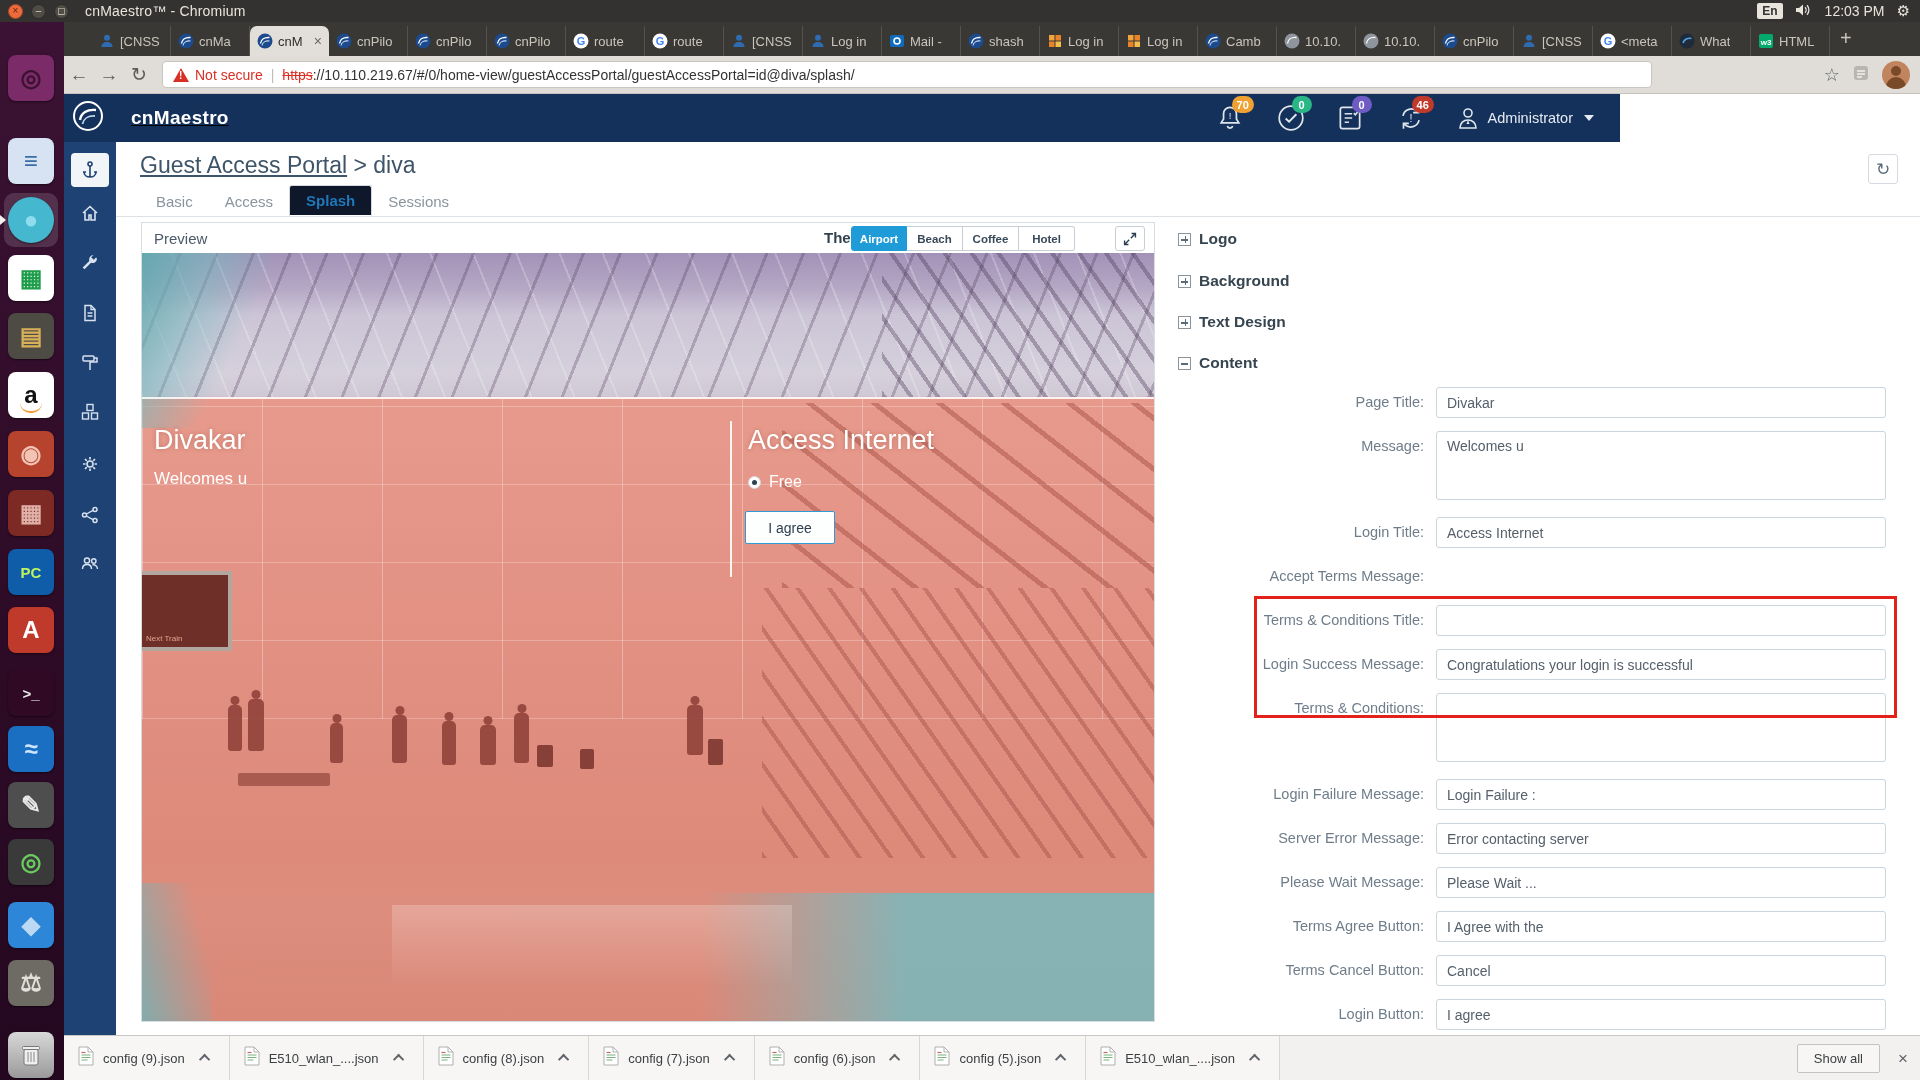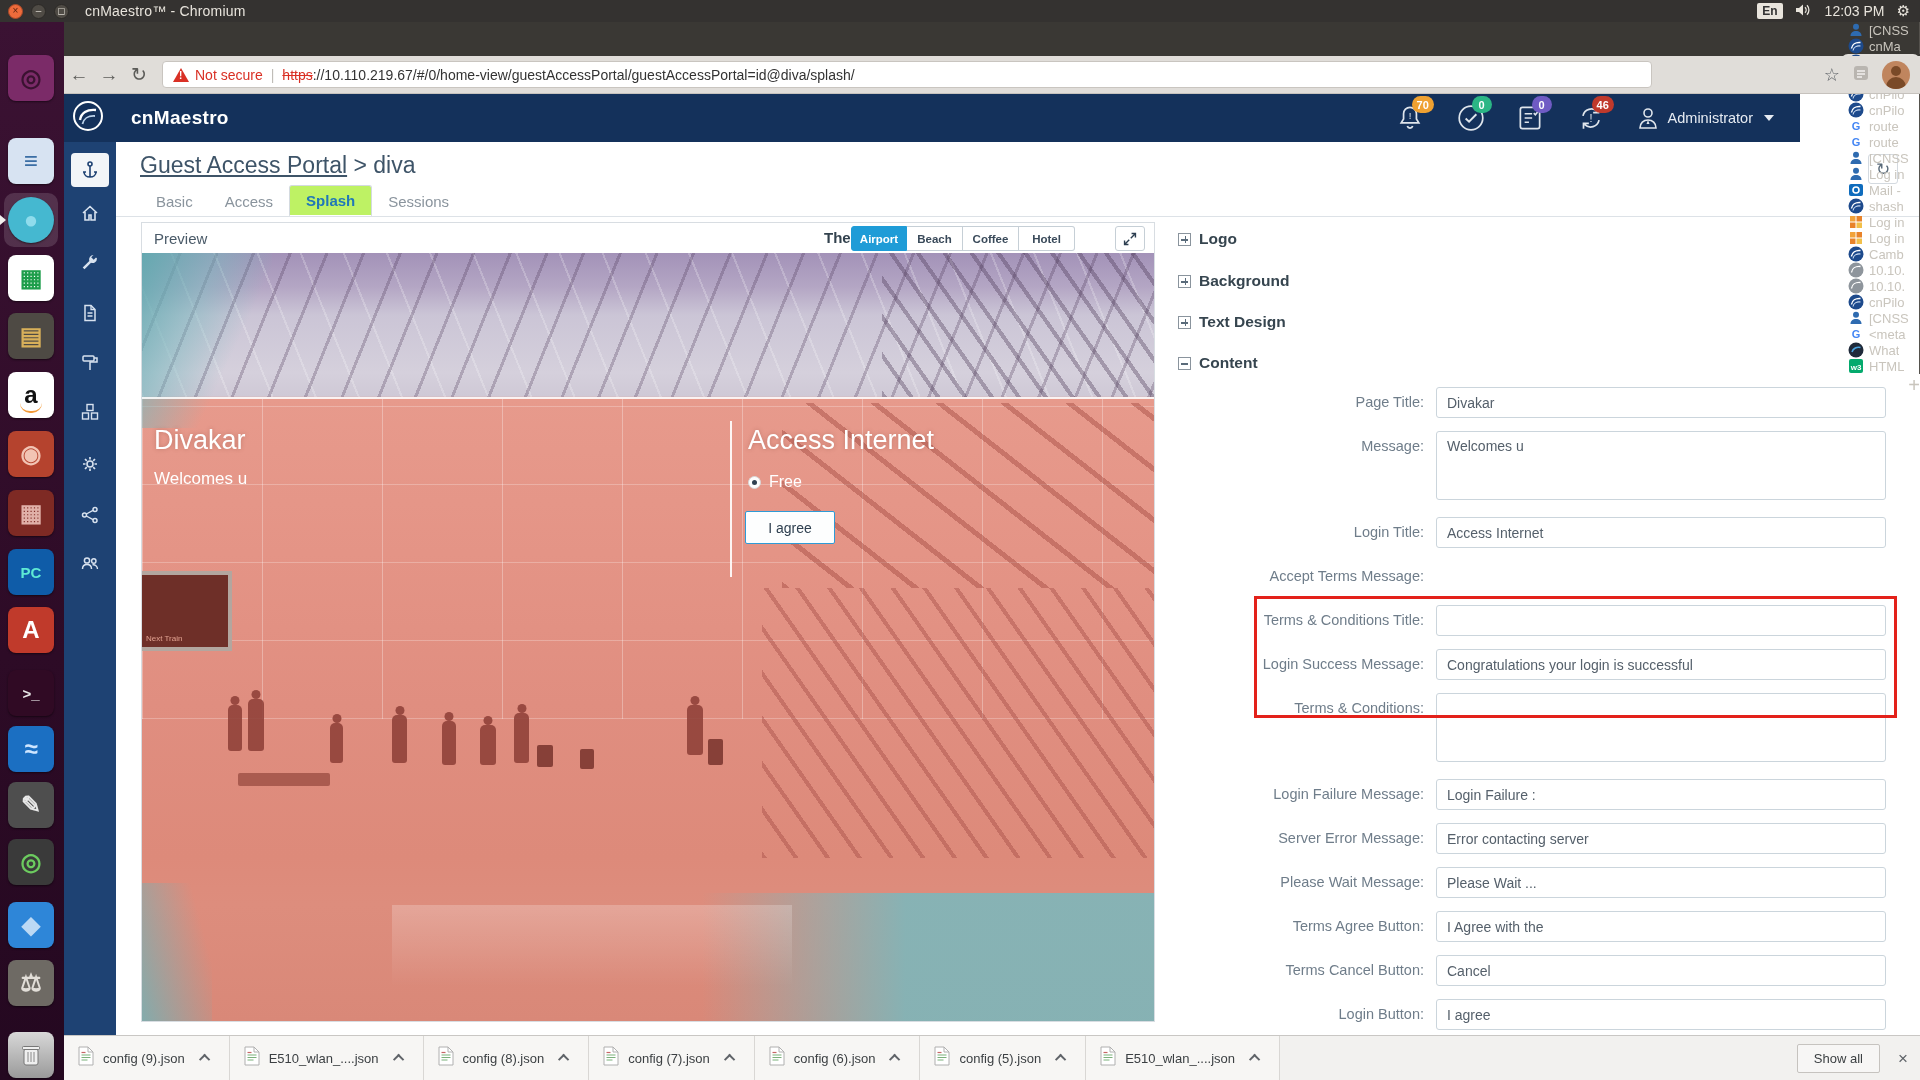--- a/index.html
+++ b/index.html
@@ -20,21 +20,21 @@
 
   
   #launcher { position:absolute; left:0; top:22px; width:64px; height:1058px; background:linear-gradient(180deg,#3b1233 0%, #2d0b26 60%, #240820 100%); z-index:50; }
   .l-tile { position:absolute; left:8px; width:46px; height:46px; border-radius:8px; display:flex; align-items:center; justify-content:center; font-size:24px; font-weight:bold; box-shadow:0 1px 2px rgba(0,0,0,.5); }
   .l-tile.circle { border-radius:50%; }
   .l-run { position:absolute; left:0; width:0; height:0; border-top:5px solid transparent; border-bottom:5px solid transparent; border-left:6px solid #f2f0ee; }
   .l-glow { position:absolute; left:4px; width:54px; height:54px; border-radius:10px; background:rgba(255,255,255,.14); }
   .amazon-smile { position:absolute; width:22px; height:10px; border:2px solid #f29a38; border-top:none; border-left:none; border-right:none; border-radius:0 0 12px 12px; margin-top:26px; }
 
   
-  #tabstrip { position:absolute; left:64px; top:22px; width:1856px; height:34px; background:#3a3834; display:flex; align-items:flex-end; padding-left:28px; z-index:40;flex-direction:column; }
+  #tabstrip { position:absolute; left:64px; top:22px; width:1856px; height:34px; background:#3a3834; display:flex; align-items:flex-end; padding-left:28px; z-index:40; }
   .tab { height:30px; width:79px; display:flex; align-items:center; gap:5px; padding:0 7px; color:#c9c5bd; font-size:13px; border-right:1px solid #55524d; cursor:default; }
   .tab .t-label { white-space:nowrap; overflow:hidden; max-width:44px; }
   .tab.active { background:#e2dfdb; color:#2f2e2b; border-radius:7px 7px 0 0; border-right:none; }
   .tab.active .t-label { max-width:34px; }
   .t-ico { width:16px; height:16px; flex:0 0 16px; }
   .t-close { margin-left:auto; color:#6a6762; font-size:14px; line-height:1; }
   .newtab { color:#c9c5bd; font-size:20px; margin:0 0 6px 10px; }
 
   #toolbar { position:absolute; left:64px; top:56px; width:1856px; height:38px; background:#e0ddd9; border-bottom:1px solid #c6c2bd; display:flex; align-items:center; z-index:40; }
   .nav-ico { font-size:19px; color:#5b5b58; width:30px; text-align:center; }
@@ -45,21 +45,21 @@
   .omni-sep { color:#c0bdb8; margin-right:8px; }
   .url-scheme { color:#d93025; text-decoration:line-through; }
   .url-rest { color:#333333; }
   .tb-right { margin-left:auto; display:flex; align-items:center; gap:12px; margin-right:10px; }
   .star { color:#5f6368; font-size:18px; }
   .avatar { width:28px; height:28px; border-radius:50%; background:#c0855e; position:relative; overflow:hidden; }
   .avatar::before { content:""; position:absolute; left:9px; top:5px; width:10px; height:10px; border-radius:50%; background:#7a4a28; }
   .avatar::after { content:""; position:absolute; left:4px; top:16px; width:20px; height:14px; border-radius:10px 10px 0 0; background:#7a4a28; }
 
   
-  #app-header { position:absolute; left:64px; top:94px; width:1736px; height:48px; background:#14315b; display:flex; align-items:center; z-index:30; }
+  #app-header { position:absolute; left:64px; top:94px; width:1556px; height:48px; background:#14315b; display:flex; align-items:center; z-index:30;text-decoration:underline; }
   .brand-logo { margin-left:9px; }
   .brand-name { color:#fff; font-size:19px; margin-left:28px; letter-spacing:.3px; }
   .brand-name b { font-weight:bold; }
   .hdr-right { position:absolute; right:26px; top:0; height:48px; display:flex; align-items:center; gap:30px; }
   .hdr-ico { position:relative; width:30px; height:30px; }
   .badge { position:absolute; top:-7px; left:16px; min-width:20px; height:17px; border-radius:9px; color:#fff; font-size:11px; font-weight:bold; display:flex; align-items:center; justify-content:center; padding:0 5px; }
   .badge-orange { background:#efa131; }
   .badge-green  { background:#2bb685; }
   .badge-purple { background:#6f5bc4; }
   .badge-red    { background:#c0392b; }
@@ -71,21 +71,21 @@
   .sb-item { position:absolute; left:7px; width:38px; height:34px; display:flex; align-items:center; justify-content:center; color:#d8e2ef; border-radius:4px; }
   .sb-item.selected { background:#f2f5f8; color:#1e4273; }
 
   
   #content { position:absolute; left:116px; top:142px; width:1804px; height:893px; background:#fff; z-index:20; }
   #breadcrumb { position:absolute; left:24px; top:10px; font-size:23px; color:#3e5468; }
   #breadcrumb .bc-link { text-decoration:underline;text-align:right; }
   #page-refresh { position:absolute; right:22px; top:12px; width:30px; height:30px; border:1px solid #d4dae0; border-radius:3px; color:#5a6b7a; font-size:17px; display:flex; align-items:center; justify-content:center; background:#fff; }
   .app-tabs { position:absolute; left:24px; top:44px; height:30px; display:flex; align-items:flex-end; font-size:15px; color:#8a949d; }
   .app-tab { padding:6px 16px; }
-  .app-tab.active { color:#2077b8; font-weight:bold; background:#bef264; border:1px solid #d4dae0; border-bottom:2px solid #fff; border-radius:3px 3px 0 0; margin-bottom:-1px; }
+  .app-tab.active { color:#2077b8; font-weight:bold; background:#0f172a; border:1px solid #d4dae0; border-bottom:2px solid #fff; border-radius:3px 3px 0 0; margin-bottom:-1px; }
   .tabline { position:absolute; left:0; top:74px; width:1804px; height:1px; background:#dde2e7; }
 
   
   #preview { position:absolute; left:25px; top:80px; width:1014px; height:800px; border:1px solid #d8dde2; }
   .pv-head { height:30px; display:flex; align-items:center; background:#fff; }
   .pv-title { font-size:15px; color:#4a5a68; margin-left:12px; }
   .theme-label { position:absolute; left:682px; top:6px; font-size:15px; font-weight:bold; color:#33424e; }
   .theme-group { position:absolute; left:709px; top:3px; display:flex; }
   .theme-btn { width:56px; height:25px; font-size:11.5px; font-weight:bold; color:#3a4a5a; background:#fff; border:1px solid #c6cfd6; border-left:none; display:flex; align-items:center; justify-content:center; }
   .theme-btn:first-child { border-left:1px solid #c6cfd6; border-radius:3px 0 0 3px; }
@@ -190,21 +190,21 @@
 <div class="l-tile" style="top: 33px; background: rgb(123, 43, 104); color: rgb(58, 18, 48);">◎</div>
     <div class="l-tile" style="top: 116px; background: rgb(215, 227, 242); color: rgb(59, 110, 165);">≡</div>
     <div class="l-glow" style="top: 171px;"></div>
     <div class="l-run" style="top: 193px;"></div>
     <div class="l-tile circle" style="top: 175px; background: rgb(69, 184, 208); color: rgb(143, 220, 236);">●</div>
     <div class="l-tile" style="top: 233px; background: rgb(255, 255, 255); color: rgb(30, 158, 75);">▦</div>
     <div class="l-tile" style="top: 291px; background: rgb(78, 74, 68); color: rgb(216, 176, 90);">▤</div>
     <div class="l-tile" style="top: 350px; background: rgb(255, 255, 255); color: rgb(17, 17, 17);">a<div class="amazon-smile"></div></div>
     <div class="l-tile" style="top: 409px; background: rgb(181, 67, 46); color: rgb(242, 196, 180);">◉</div>
     <div class="l-tile" style="top: 468px; background: rgb(126, 42, 36); color: rgb(224, 176, 168);">▦</div>
-    <div class="l-tile" style="top: 527px; background: rgb(15, 92, 168); color: #5eead4; font-size: 15px;">PC</div>
+    <div class="l-tile" style="top: 527px; background: rgb(15, 92, 168); color: #bef264; font-size: 15px;">PC</div>
     <div class="l-tile" style="top: 585px; background: rgb(192, 58, 43); color: rgb(255, 255, 255);">A</div>
     <div class="l-tile" style="top: 648px; background: rgb(48, 10, 36); color: rgb(232, 232, 232); font-size: 15px;">&gt;_</div>
     <div class="l-tile" style="top: 704px; background: rgb(27, 111, 194); color: rgb(207, 230, 255);">≈</div>
     <div class="l-tile" style="top: 760px; background: rgb(78, 78, 78); color: rgb(232, 232, 232);">✎</div>
     <div class="l-tile" style="top: 817px; background: rgb(58, 58, 58); color: rgb(108, 203, 95);">◎</div>
     <div class="l-tile" style="top: 880px; background: rgb(46, 134, 216); color: rgb(188, 217, 244);">◆</div>
     <div class="l-tile" style="top: 938px; background: rgb(110, 106, 100); color: rgb(226, 222, 216);">⚖</div>
   </div>
 
 <div id="tabstrip">

